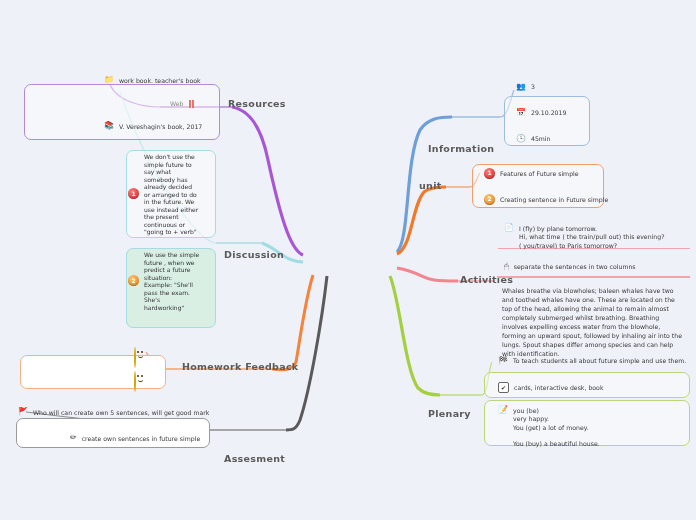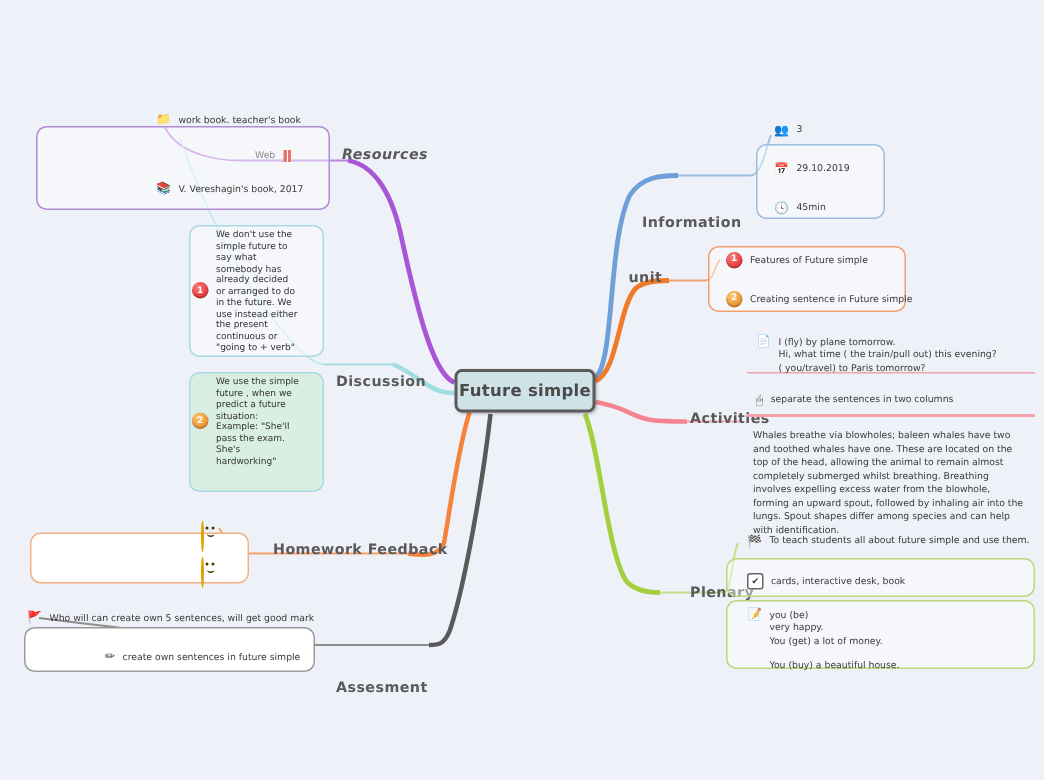--- a/index.html
+++ b/index.html
@@ -115,23 +115,22 @@
     <path d="M470,187 C476,187 476,178 480,173" fill="none" stroke="#f0a070" stroke-width="1.2"></path>
 
     <path d="M397,268 C420,272 420,278 434,280 C442,281 450,281 458,281" fill="none" stroke="#f4848f" stroke-width="3"></path>
     <path d="M458,281 L494,281" fill="none" stroke="#f2a3ab" stroke-width="1.4"></path>
 
     <path d="M390,276 C400,300 405,370 418,388 C424,394 432,395 440,395" fill="none" stroke="#a4cf3e" stroke-width="3.2"></path>
     <path d="M440,395 L482,395" fill="none" stroke="#c2dd86" stroke-width="1.4"></path>
     <path d="M482,395 C488,395 488,370 492,362" fill="none" stroke="#c2dd86" stroke-width="1.2"></path>
   </svg>
 
-  <div class="node central">Future simple</div>
-
-  <div class="node branch-label" style="left:228px;top:98px;font-style:italic;">Resources</div>
+
+  <div class="node branch-label" style="left:228px;top:98px;">Resources</div>
 
   <div class="gbox purple" style="left:24px;top:84px;width:196px;height:56px;"></div>
 
   <div class="node leaf" style="left:100px;top:74px;">
     <span class="ico glyph">📁</span>
     <span class="txt">work book. teacher's book</span>
   </div>
 
   <div class="node leaf" style="left:166px;top:97px;align-items:center;">
     <span class="txt" style="color:#8a8a8a;">Web</span>
@@ -227,21 +226,21 @@
 
   <div class="node leaf" style="left:500px;top:260px;align-items:center;">
     <span class="ico glyph">🖱</span>
     <span class="txt">separate the sentences in two columns</span>
   </div>
 
   <div class="node leaf wrap" style="left:498px;top:284px;width:192px;line-height:1.45;">
     <span class="txt" style="width:188px;">Whales breathe via blowholes; baleen whales have two and toothed whales have one. These are located on the top of the head, allowing the animal to remain almost completely submerged whilst breathing. Breathing involves expelling excess water from the blowhole, forming an upward spout, followed by inhaling air into the lungs. Spout shapes differ among species and can help with identification.</span>
   </div>
 
-  <div class="node branch-label" style="left:428px;top:390px;margin-left:32px;">Plenary</div>
+  <div class="node branch-label" style="left:428px;top:408px;">Plenary</div>
 
   <div class="gbox green" style="left:484px;top:372px;width:206px;height:26px;"></div>
   <div class="gbox green" style="left:484px;top:400px;width:206px;height:46px;"></div>
 
   <div class="node leaf" style="left:494px;top:354px;align-items:center;">
     <span class="ico glyph">🏁</span>
     <span class="txt">To teach students all about future simple and use them.</span>
   </div>
 
   <div class="node leaf" style="left:494px;top:380px;align-items:center;">

